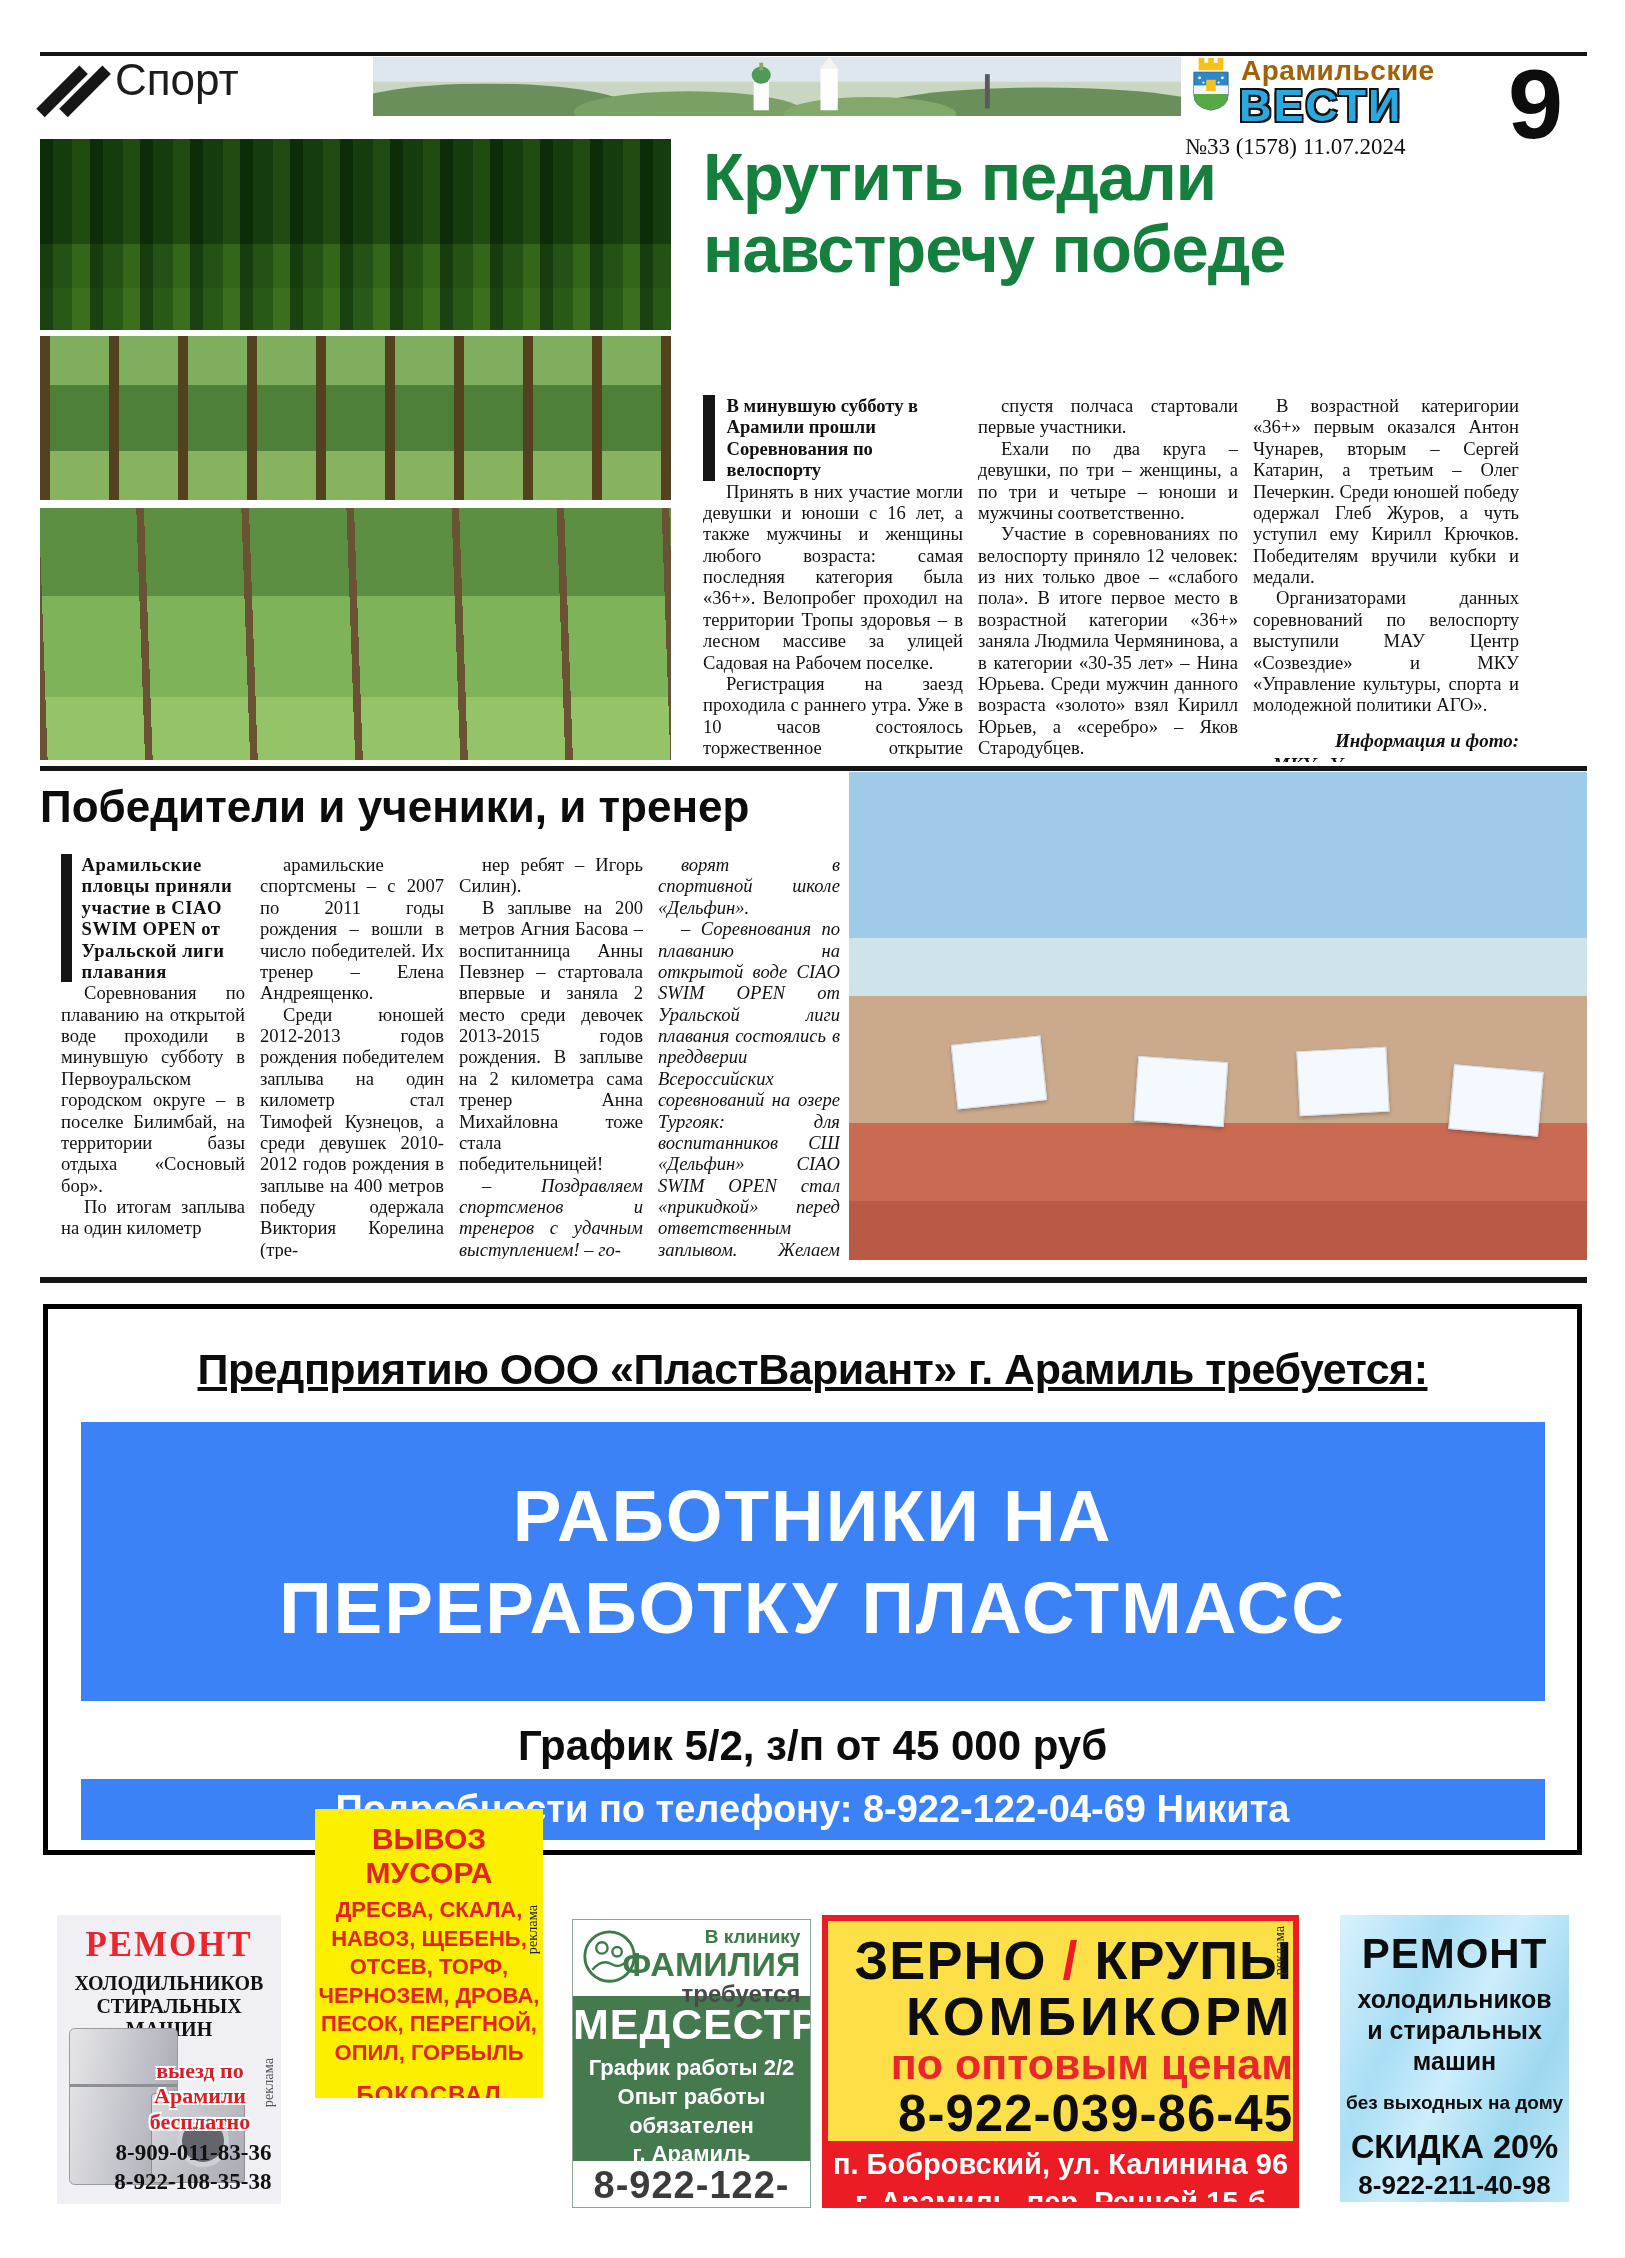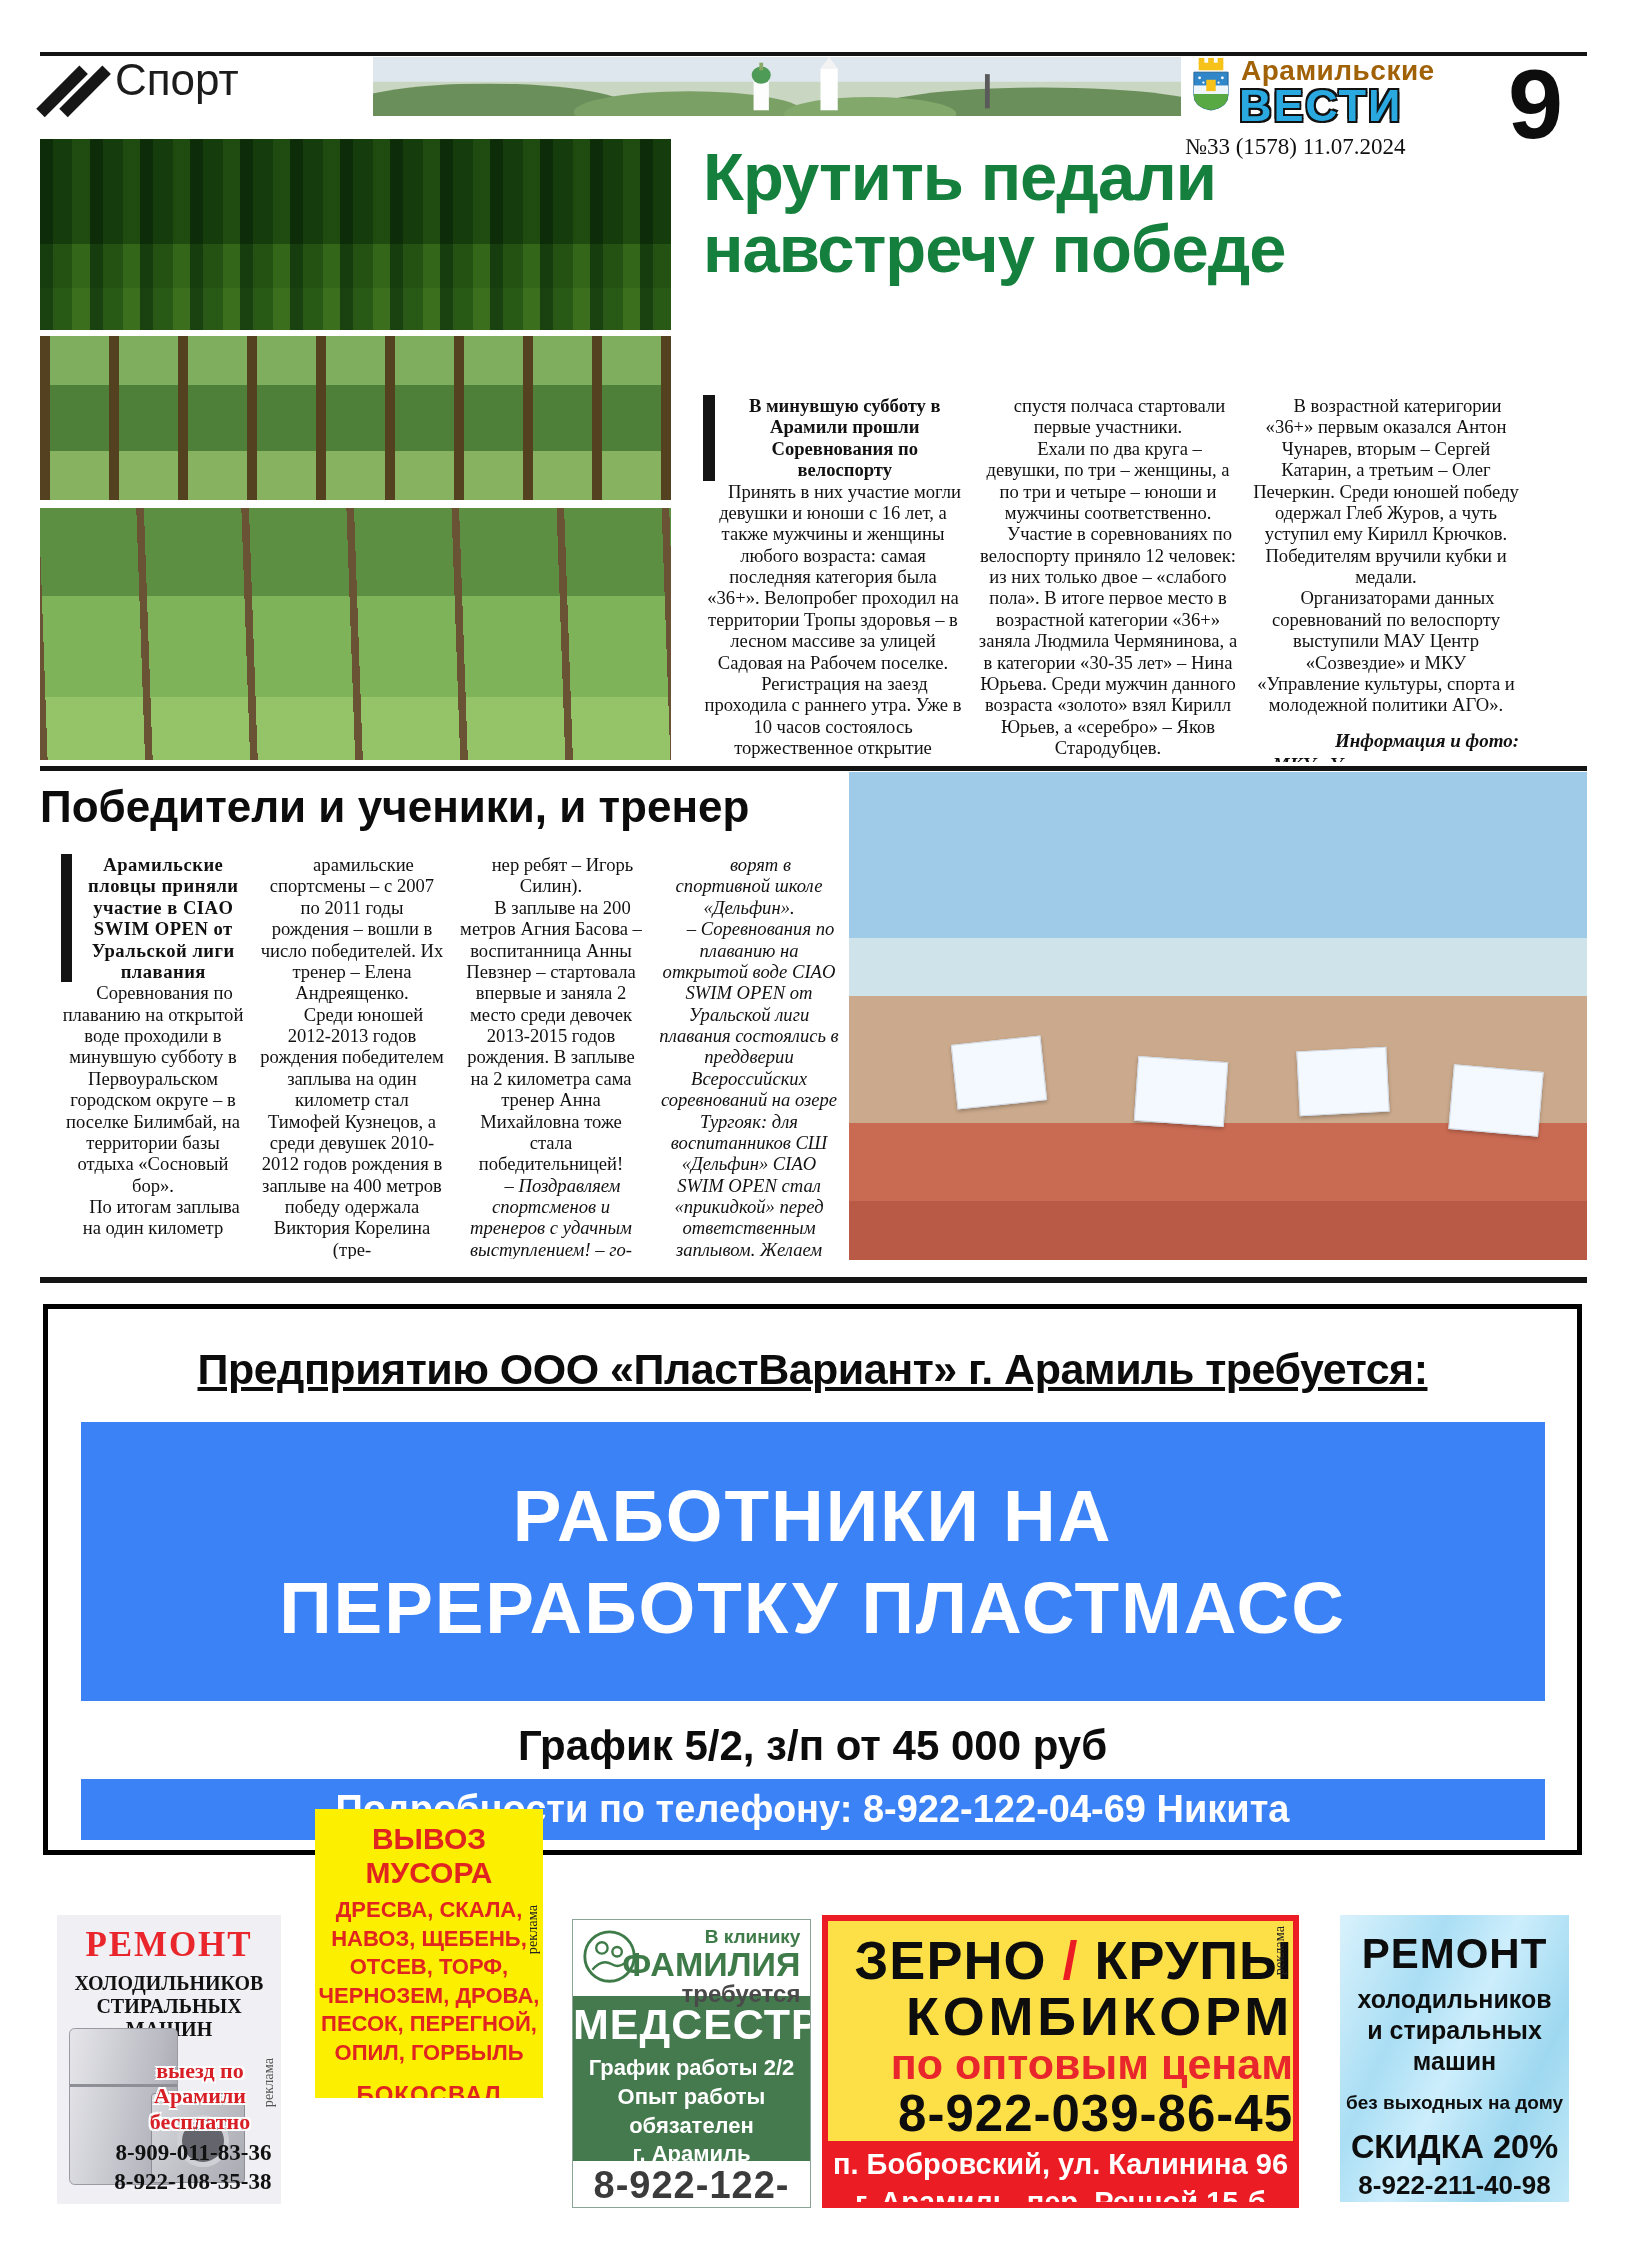--- a/index.html
+++ b/index.html
@@ -28,21 +28,21 @@
      linear-gradient(180deg,#7fae5f 0 30%,#4f8039 30% 70%,#87b360 70% 100%);}
   .ph-grass{background:
      repeating-linear-gradient(88deg,#6a5334 0 7.6px,rgba(0,0,0,0) 7.6px 105px),
      linear-gradient(180deg,#5d8f43 0 35%,#7fb35a 35% 75%,#94c368 75% 100%);}
   .ph-swim{background:linear-gradient(180deg,#9fcbe8 0 34%,#cfe3ea 34% 46%,#caa98c 46% 72%,#c96a52 72% 88%,#b85a45 88% 100%);}
   .cert{position:absolute;width:88px;height:63px;background:#f4f9ff;border:1.9px solid #cfd8e4;box-shadow:0 1.9px 3.8px rgba(0,0,0,.25);}
   
   .a1-title{font-size:67px;line-height:1.07;font-weight:900;letter-spacing:-1px;color:#15803d;}
   .a2-title{font-size:44px;font-weight:900;color:#0c0c0c;}
   .col{overflow:hidden;text-align:justify;}
-  .col p{margin:0;font-size:18.6px;line-height:1.15;text-indent:23px;text-align:center;}
+  .col p{margin:0;font-size:18.6px;line-height:1.15;text-indent:23px;}
   .lead{font-weight:bold;font-size:22px;line-height:1.2;border-left:12.4px solid #141414;
         padding-left:11.5px;margin:0 0 13.4px 0;text-indent:0 !important;text-align:left;}
   .lead2{font-weight:bold;font-size:20.6px;line-height:1.24;border-left:11.5px solid #141414;
         padding-left:9.6px;margin:0 0 11.5px 0;text-indent:0 !important;text-align:left;letter-spacing:0.5px;}
   .it{font-style:italic;}
   .byline{margin-top:13.4px;text-align:right;font-weight:bold;font-style:italic;font-size:19px;line-height:1.25;}
   
   .job-box{border:5.7px solid #000;background:#fff;}
   .job-head{font-size:43px;font-weight:800;letter-spacing:-0.5px;color:#0c0c0c;text-align:center;text-decoration:underline;}
   .job-red{background:#3b82f6;display:flex;flex-direction:column;align-items:center;justify-content:center;gap:19px;}

